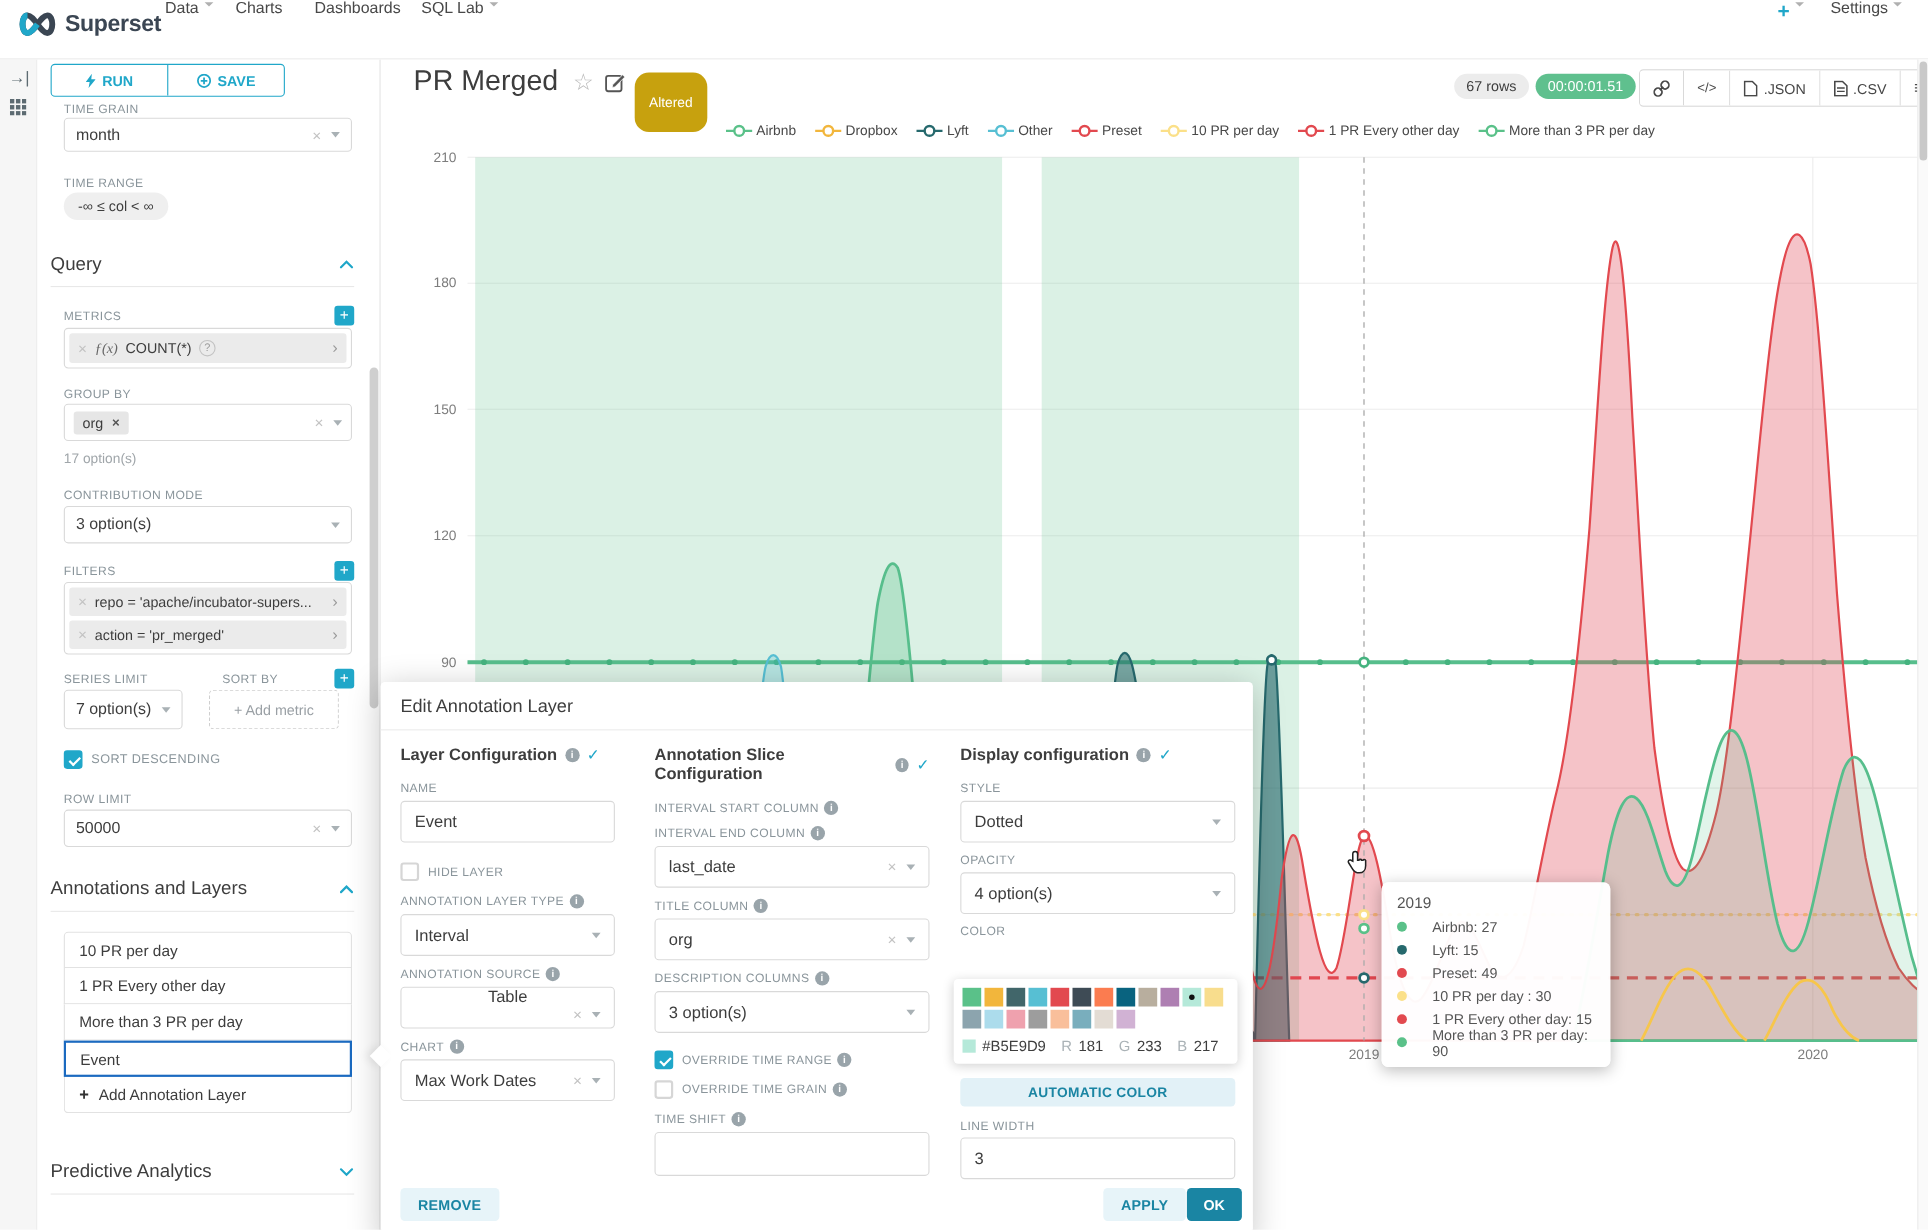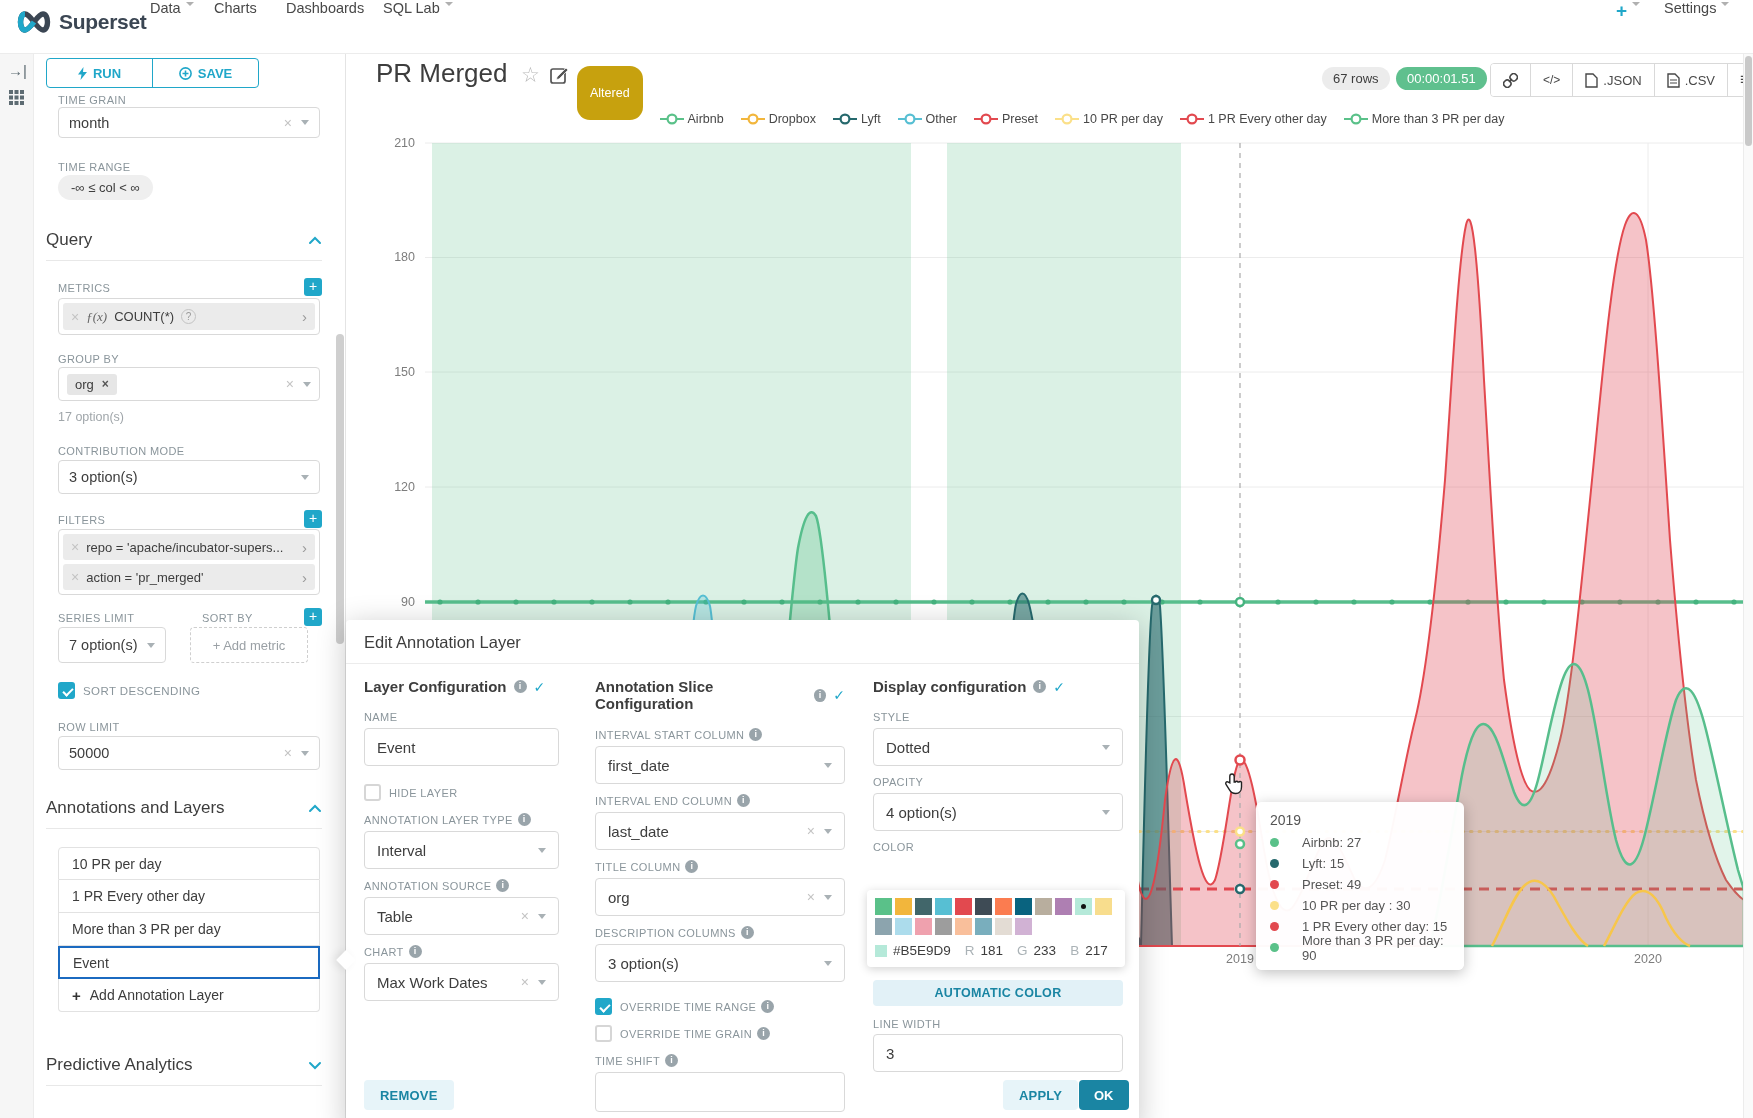--- a/index.html
+++ b/index.html
@@ -551,21 +551,21 @@
       <div class="minput" style="margin-top:5px;">
         <span>Interval</span>
         <span class="tools">
             <span class="caret"></span>
           </span>
       </div>
       <div class="mlbl" style="margin-top:10px;">
         <span>ANNOTATION SOURCE</span>
           <span class="info">i</span>
       </div>
-      <div class="minput" style="margin-top:5px;">
+      <div class="minput" style="margin-top:5px;flex-direction:column;">
         <span>Table</span>
         <span class="tools">
             <span class="clear-x">×</span>
             <span class="caret"></span>
           </span>
       </div>
       <div class="mlbl" style="margin-top:10px;">
         <span>CHART</span>
           <span class="info">i</span>
       </div>
@@ -580,26 +580,20 @@
 
     <div class="abs" style="left:249px; top:58px; width:250px;">
       <div class="mcol-head">
         <span>Annotation Slice Configuration</span>
         <span class="info">i</span>
         <span class="vld">✓</span>
       </div>
       <div class="mlbl" style="margin-top:16px;">
         <span>INTERVAL START COLUMN</span>
           <span class="info">i</span>
-      </div>
-      <div class="minput" style="margin-top:5px;">
-        <span>first_date</span>
-        <span class="tools">
-            <span class="caret"></span>
-          </span>
       </div>
       <div class="mlbl" style="margin-top:10px;">
         <span>INTERVAL END COLUMN</span>
           <span class="info">i</span>
       </div>
       <div class="minput" style="margin-top:5px;">
         <span>last_date</span>
         <span class="tools">
             <span class="clear-x">×</span>
             <span class="caret"></span>

